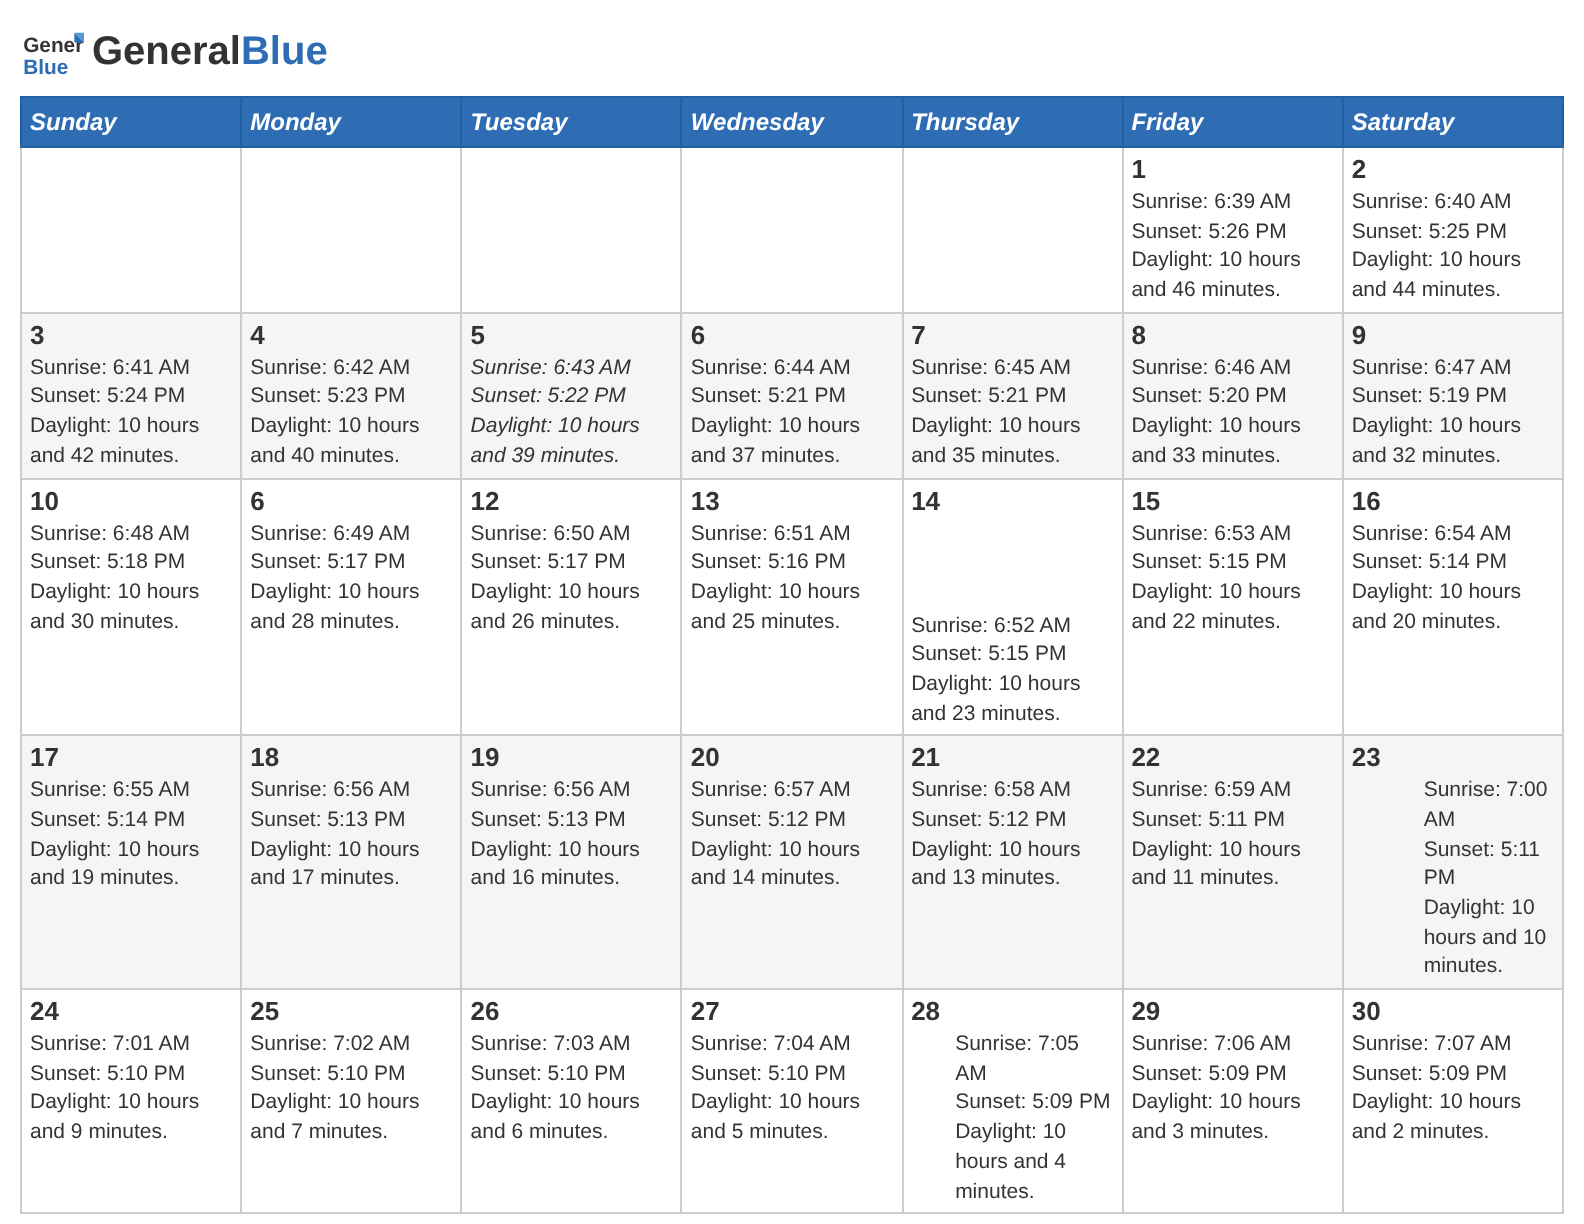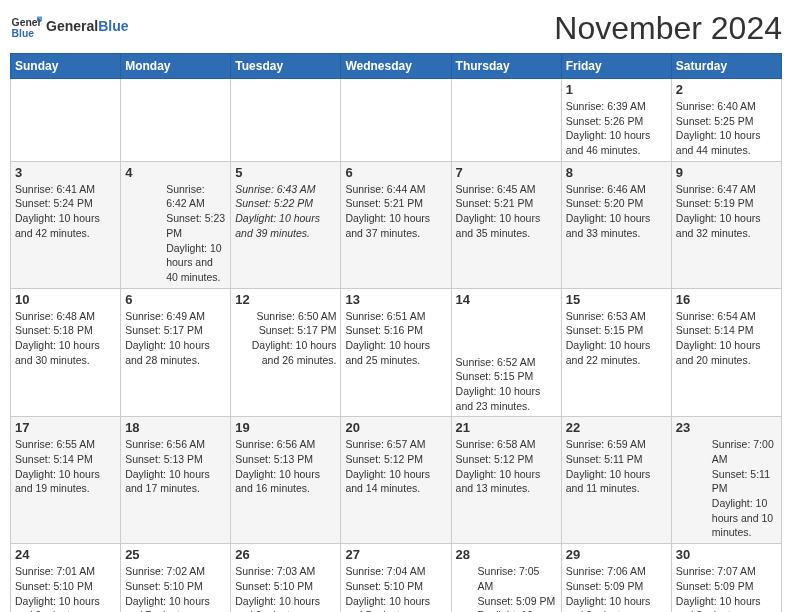--- a/index.html
+++ b/index.html
@@ -43,20 +43,21 @@
       font-size: 11px;
     }
     thead tr th {
       background-color: #2e6db4;
       color: #fff;
       padding: 5px 4px;
       text-align: left;
       font-size: 12px;
       font-weight: bold;
       border: 1px solid #2060a0;
+      font-style: italic;
     }
     tbody tr td {
       border: 1px solid #ccc;
       vertical-align: top;
       padding: 3px 4px;
       height: 80px;
       width: 110px;
       background: #fff;
     }
     tbody tr:nth-child(even) td {
@@ -82,25 +83,24 @@
 
 <div class="header">
   <div class="logo">
     <svg class="logo-icon" viewBox="0 0 40 40" xmlns="http://www.w3.org/2000/svg">
       <text x="2" y="20" font-size="13" font-weight="bold" fill="#333">General</text>
       <text x="2" y="34" font-size="13" font-weight="bold" fill="#2e6db4">Blue</text>
       <polygon points="34,8 40,14 34,14" fill="#2e6db4"></polygon>
       <polygon points="34,8 40,8 40,14" fill="#5599dd"></polygon>
     </svg>
     <div>
-      <div style="font-size:14px;font-weight:bold;color:#333;">General<span style="color:#2e6db4">Blue</span></div>
+      <div style="font-size:20px;font-weight:bold;color:#333;">General<span style="color:#2e6db4">Blue</span></div>
     </div>
   </div>
   <div class="title-block">
-    <div class="title-month">November 2024</div>
   </div>
 </div>
 
 <table>
   <thead>
     <tr id="header-row">
         <th>Sunday</th>
         <th>Monday</th>
         <th>Tuesday</th>
         <th>Wednesday</th>
@@ -131,21 +131,21 @@
       </tr>
       <tr>
         <td>
           <div class="day-num">3</div>
           <div class="day-info" style="white-space: pre-line;">Sunrise: 6:41 AM
 Sunset: 5:24 PM
 Daylight: 10 hours and 42 minutes.</div>
         </td>
         <td>
           <div class="day-num">4</div>
-          <div class="day-info" style="white-space: pre-line; margin-left: 41px;">Sunrise: 6:42 AM
+          <div class="day-info" style="white-space: pre-line;">Sunrise: 6:42 AM
 Sunset: 5:23 PM
 Daylight: 10 hours and 40 minutes.</div>
         </td>
         <td>
           <div class="day-num">5</div>
           <div class="day-info" style="white-space: pre-line; font-style: italic;">Sunrise: 6:43 AM
 Sunset: 5:22 PM
 Daylight: 10 hours and 39 minutes.</div>
         </td>
         <td>
@@ -181,21 +181,21 @@
 Daylight: 10 hours and 30 minutes.</div>
         </td>
         <td>
           <div class="day-num">6</div>
           <div class="day-info" style="white-space: pre-line;">Sunrise: 6:49 AM
 Sunset: 5:17 PM
 Daylight: 10 hours and 28 minutes.</div>
         </td>
         <td>
           <div class="day-num">12</div>
-          <div class="day-info" style="white-space: pre-line; text-align: right;">Sunrise: 6:50 AM
+          <div class="day-info" style="white-space: pre-line;">Sunrise: 6:50 AM
 Sunset: 5:17 PM
 Daylight: 10 hours and 26 minutes.</div>
         </td>
         <td>
           <div class="day-num">13</div>
           <div class="day-info" style="white-space: pre-line;">Sunrise: 6:51 AM
 Sunset: 5:16 PM
 Daylight: 10 hours and 25 minutes.</div>
         </td>
         <td>

